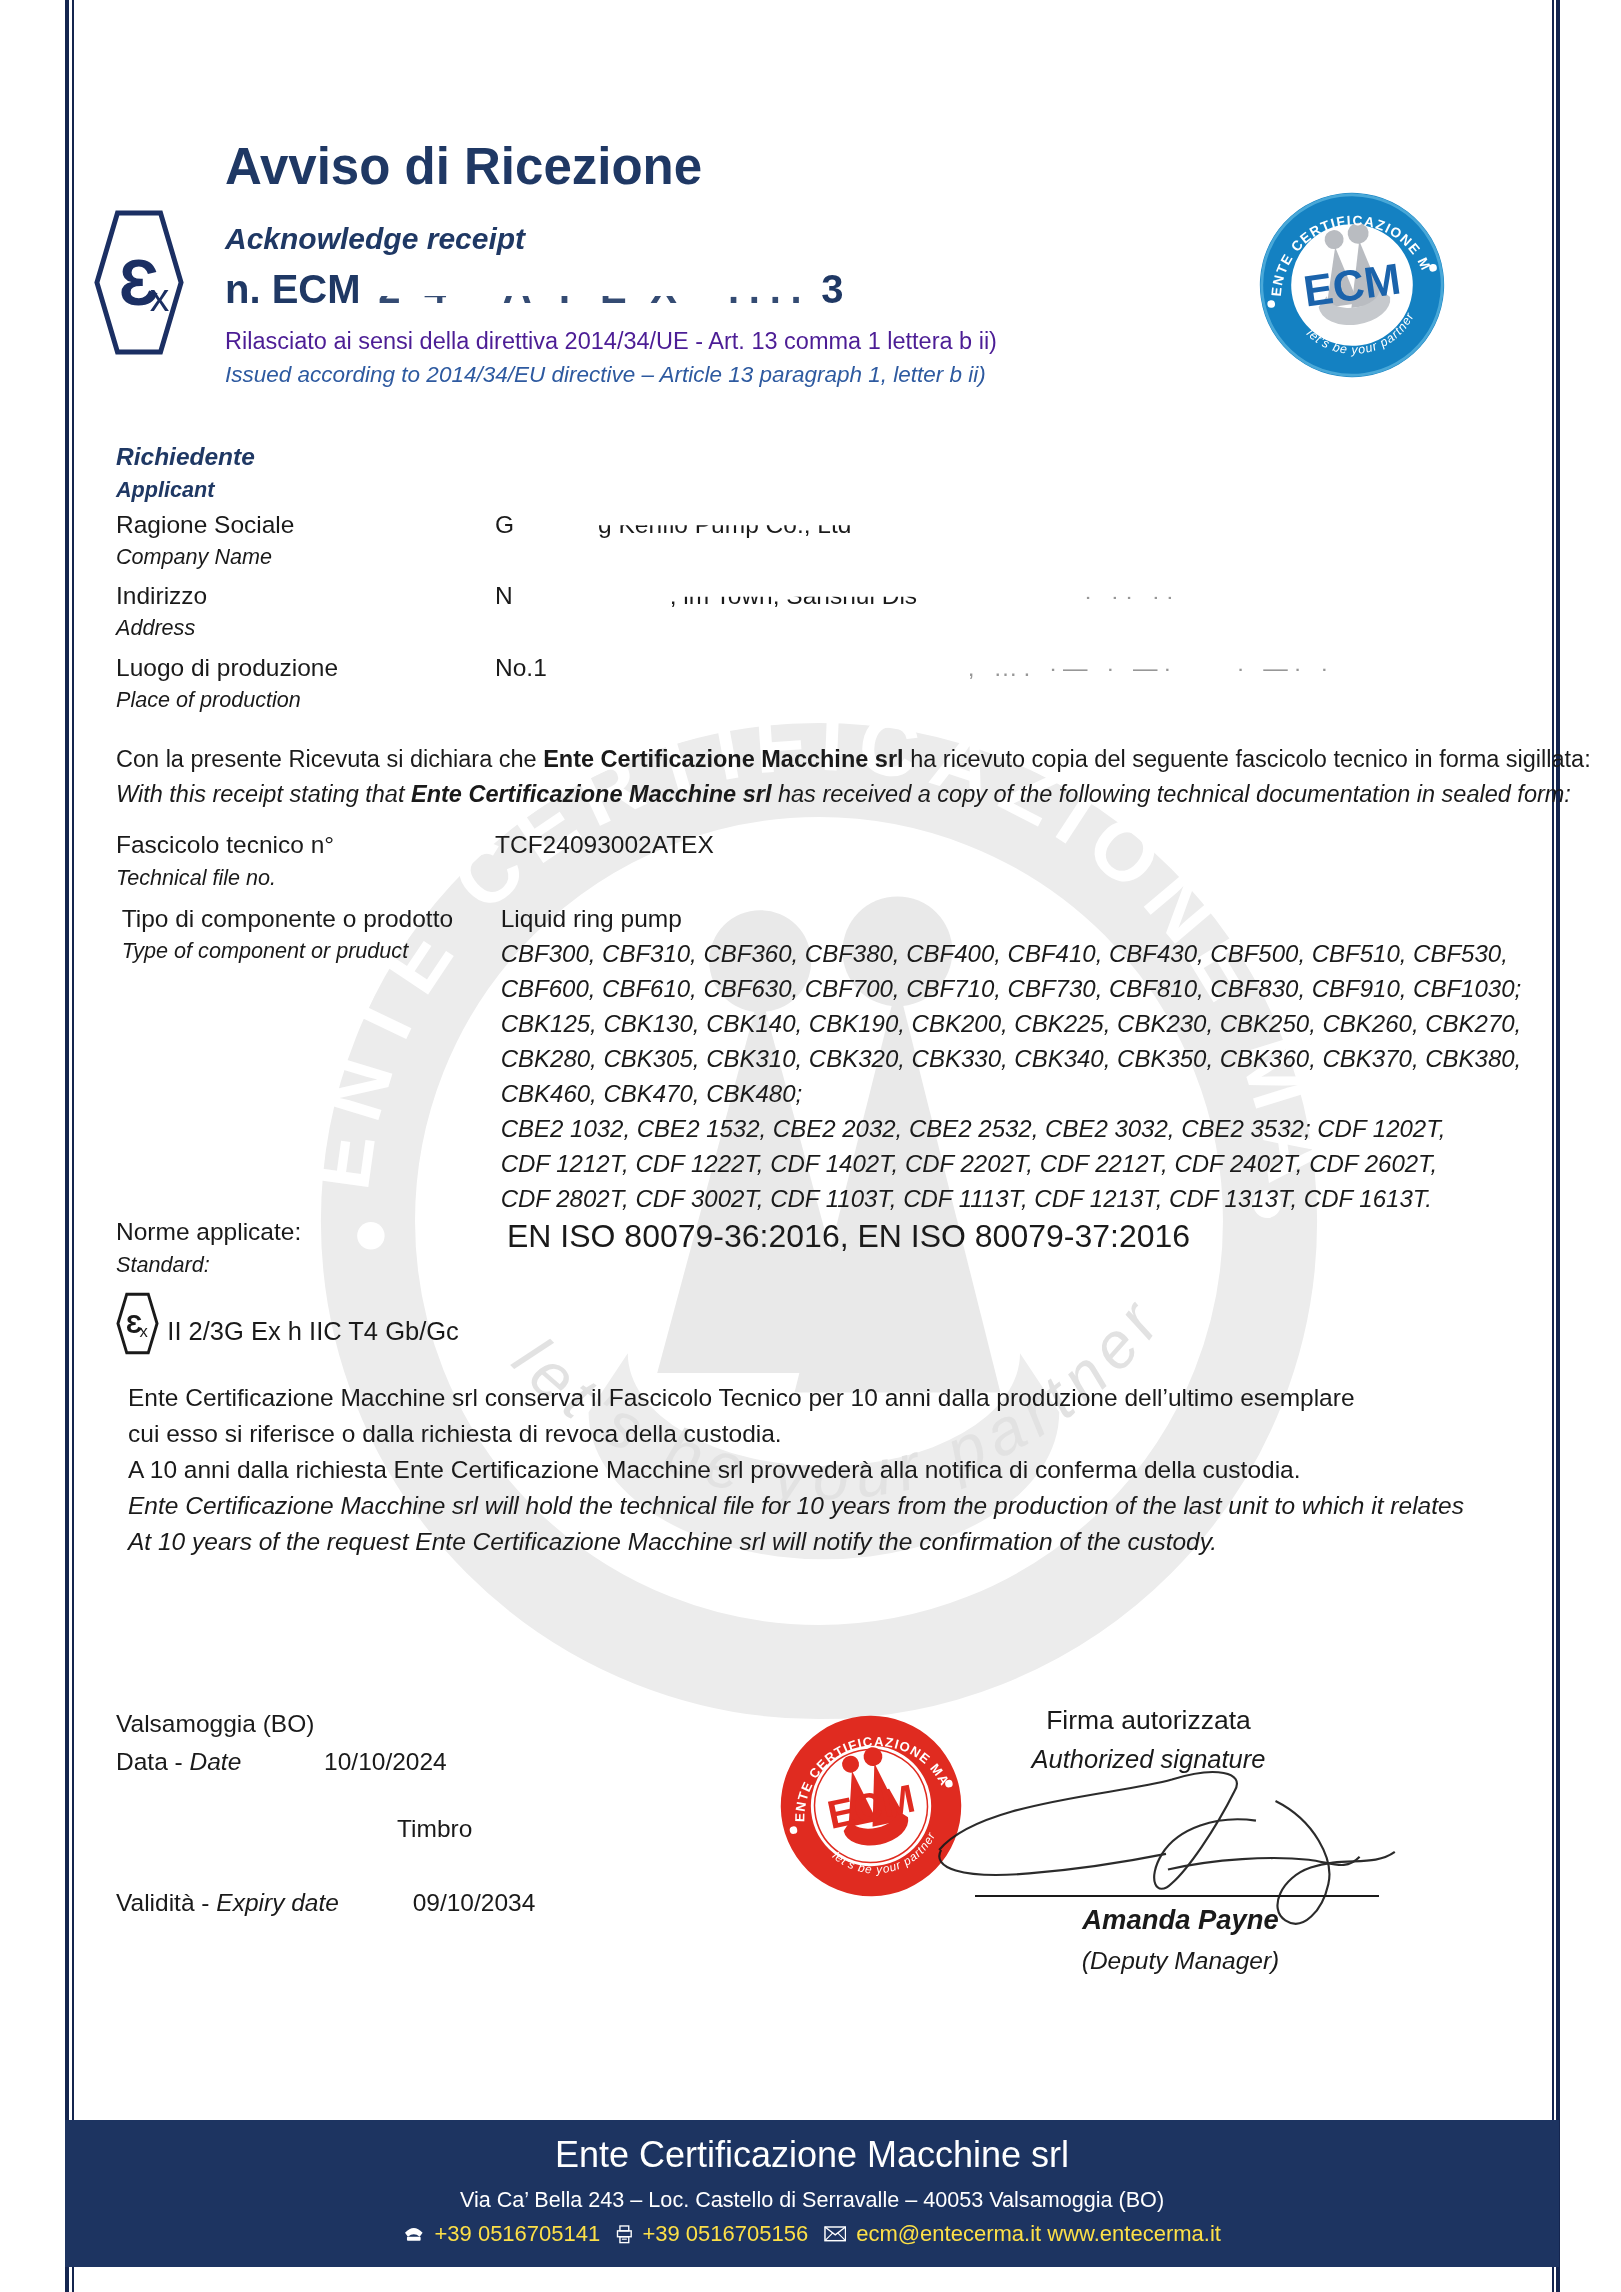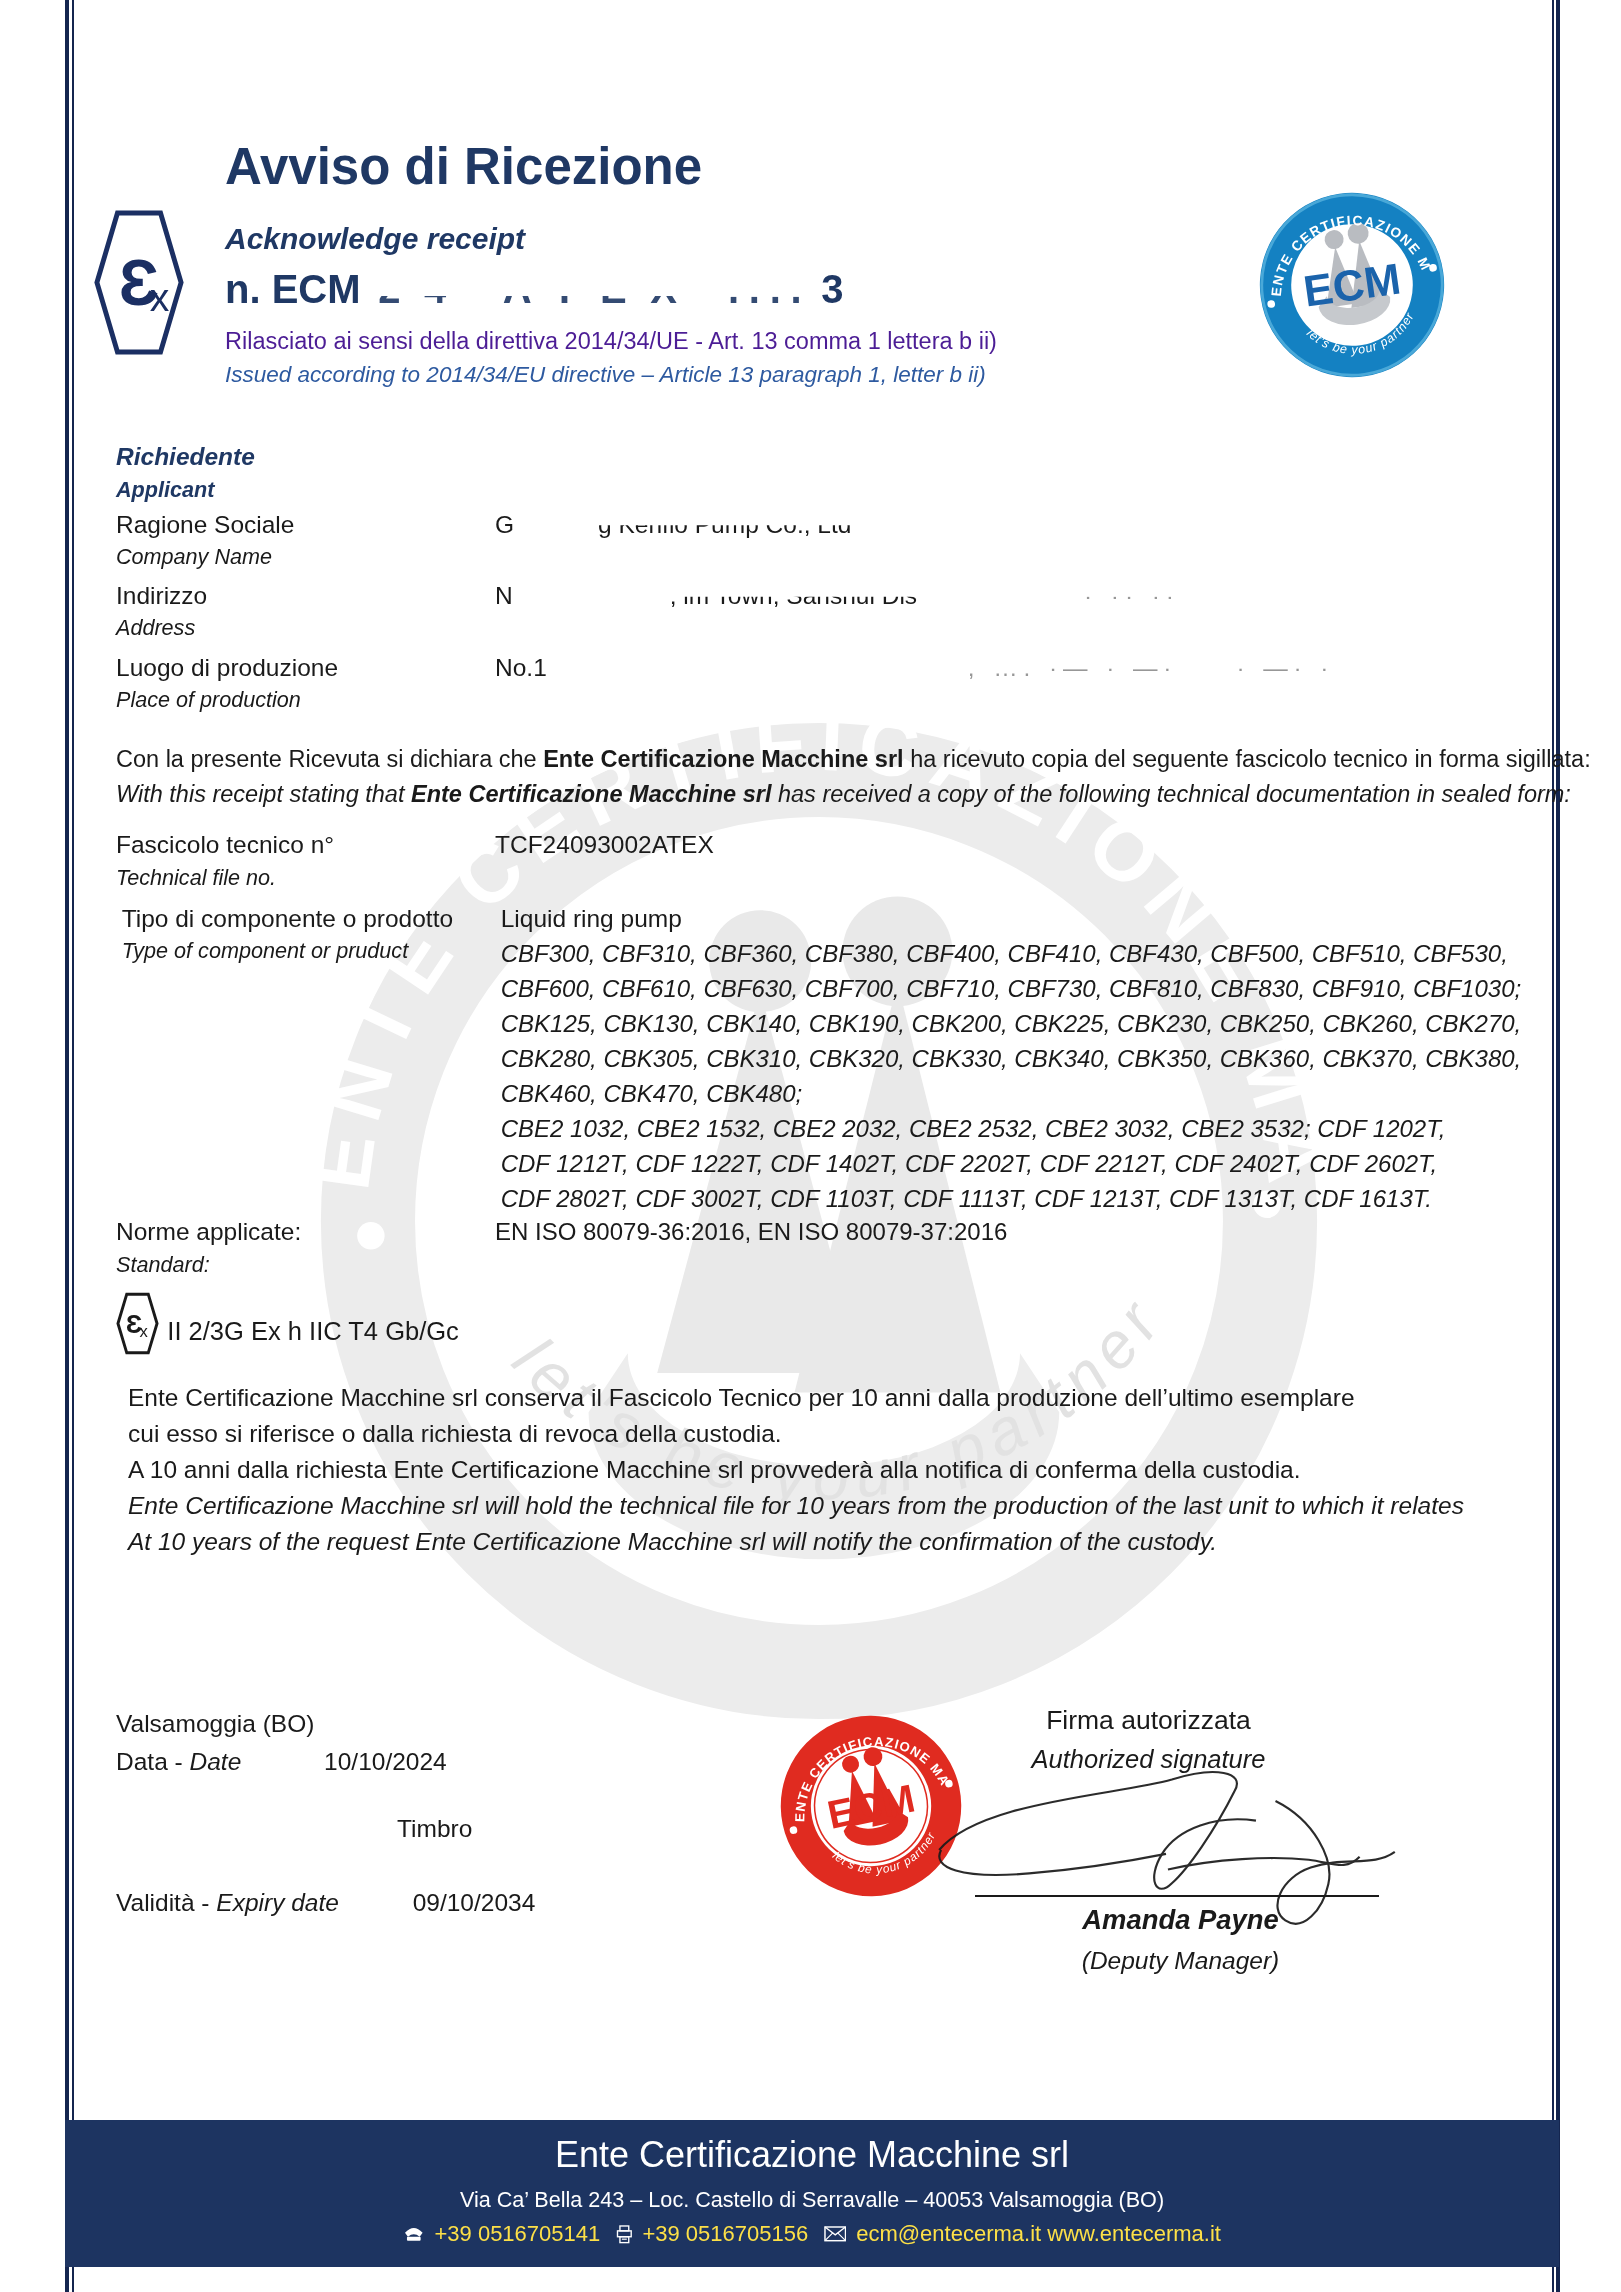--- a/index.html
+++ b/index.html
@@ -184,21 +184,21 @@
         </div>
       </div>
     </div>
 
     <div class="abs" style="left:116px;top:1218px;width:1411px;">
       <div class="lblrow">
         <div style="width:379px;">
           <div class="lbl-it">Norme applicate:</div>
           <div class="lbl-en" style="margin-top:5.9px;">Standard:</div>
         </div>
-        <div class="val" style="font-size:24px;">EN ISO 80079-36:2016, EN ISO 80079-37:2016</div>
+        <div class="val" style="font-size:32px;margin-left:12px;">EN ISO 80079-36:2016, EN ISO 80079-37:2016</div>
       </div>
       <div class="lblrow" style="margin-top:13.7px;">
         <div>
           <svg width="43" height="63" viewBox="0 0 44 64" style="vertical-align:top;">
             <polygon points="11,2 33,2 42,32 33,62 11,62 2,32" fill="none" stroke="#1a1a1a" stroke-width="3"></polygon>
             <text x="10" y="42" font-size="27" font-weight="bold" fill="#1a1a1a">Ɛ</text>
             <text x="24" y="46" font-size="17" fill="#1a1a1a">x</text>
           </svg>
           <span class="val" style="font-size:25.5px;position:relative;top:25.5px;left:3.9px;">II 2/3G Ex h IIC T4 Gb/Gc</span>
         </div>

